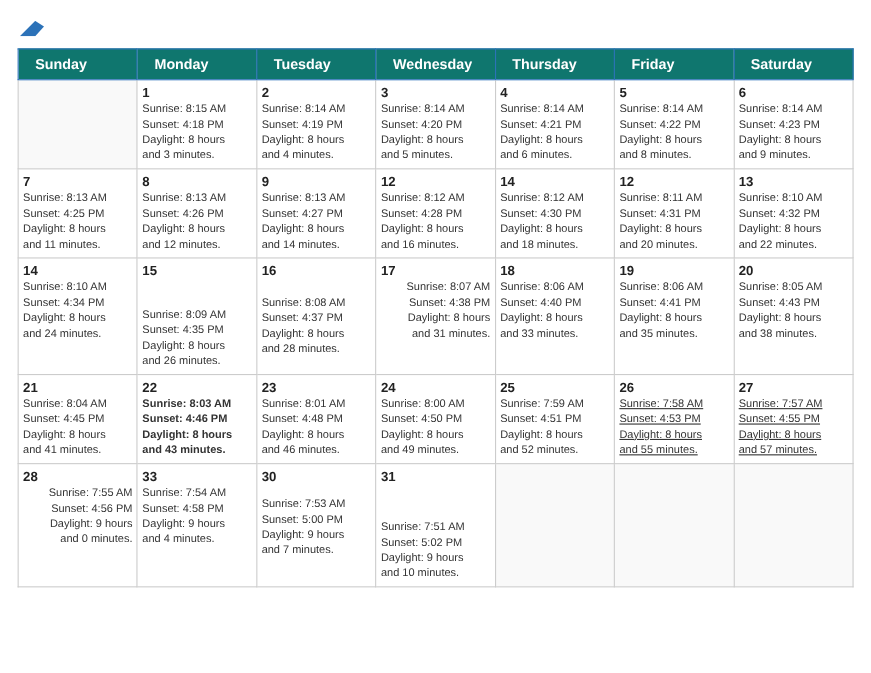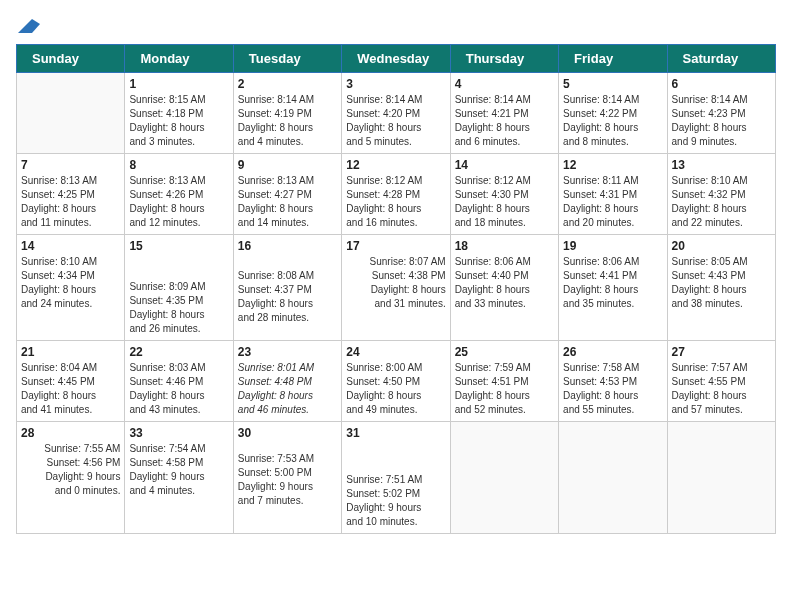--- a/index.html
+++ b/index.html
@@ -255,56 +255,56 @@
       <tr>
         <td>
           <div class="day-num">21</div>
           <div class="day-info" style="white-space: pre-line;">Sunrise: 8:04 AM
 Sunset: 4:45 PM
 Daylight: 8 hours
 and 41 minutes.</div>
         </td>
         <td>
           <div class="day-num">22</div>
-          <div class="day-info" style="white-space: pre-line;">Sunrise: 8:03 AM
+          <div class="day-info" style="white-space: pre-line; font-weight: bold;">Sunrise: 8:03 AM
 Sunset: 4:46 PM
 Daylight: 8 hours
 and 43 minutes.</div>
         </td>
         <td>
           <div class="day-num">23</div>
-          <div class="day-info" style="white-space: pre-line; font-style: italic;">Sunrise: 8:01 AM
+          <div class="day-info" style="white-space: pre-line;">Sunrise: 8:01 AM
 Sunset: 4:48 PM
 Daylight: 8 hours
 and 46 minutes.</div>
         </td>
         <td>
           <div class="day-num">24</div>
           <div class="day-info" style="white-space: pre-line;">Sunrise: 8:00 AM
 Sunset: 4:50 PM
 Daylight: 8 hours
 and 49 minutes.</div>
         </td>
         <td>
           <div class="day-num">25</div>
           <div class="day-info" style="white-space: pre-line;">Sunrise: 7:59 AM
 Sunset: 4:51 PM
 Daylight: 8 hours
 and 52 minutes.</div>
         </td>
         <td>
           <div class="day-num">26</div>
-          <div class="day-info" style="white-space: pre-line;">Sunrise: 7:58 AM
+          <div class="day-info" style="white-space: pre-line; text-decoration: underline;">Sunrise: 7:58 AM
 Sunset: 4:53 PM
 Daylight: 8 hours
 and 55 minutes.</div>
         </td>
         <td>
           <div class="day-num">27</div>
-          <div class="day-info" style="white-space: pre-line;">Sunrise: 7:57 AM
+          <div class="day-info" style="white-space: pre-line; text-decoration: underline;">Sunrise: 7:57 AM
 Sunset: 4:55 PM
 Daylight: 8 hours
 and 57 minutes.</div>
         </td>
       </tr>
       <tr>
         <td>
           <div class="day-num">28</div>
           <div class="day-info" style="white-space: pre-line; text-align: right;">Sunrise: 7:55 AM
 Sunset: 4:56 PM

